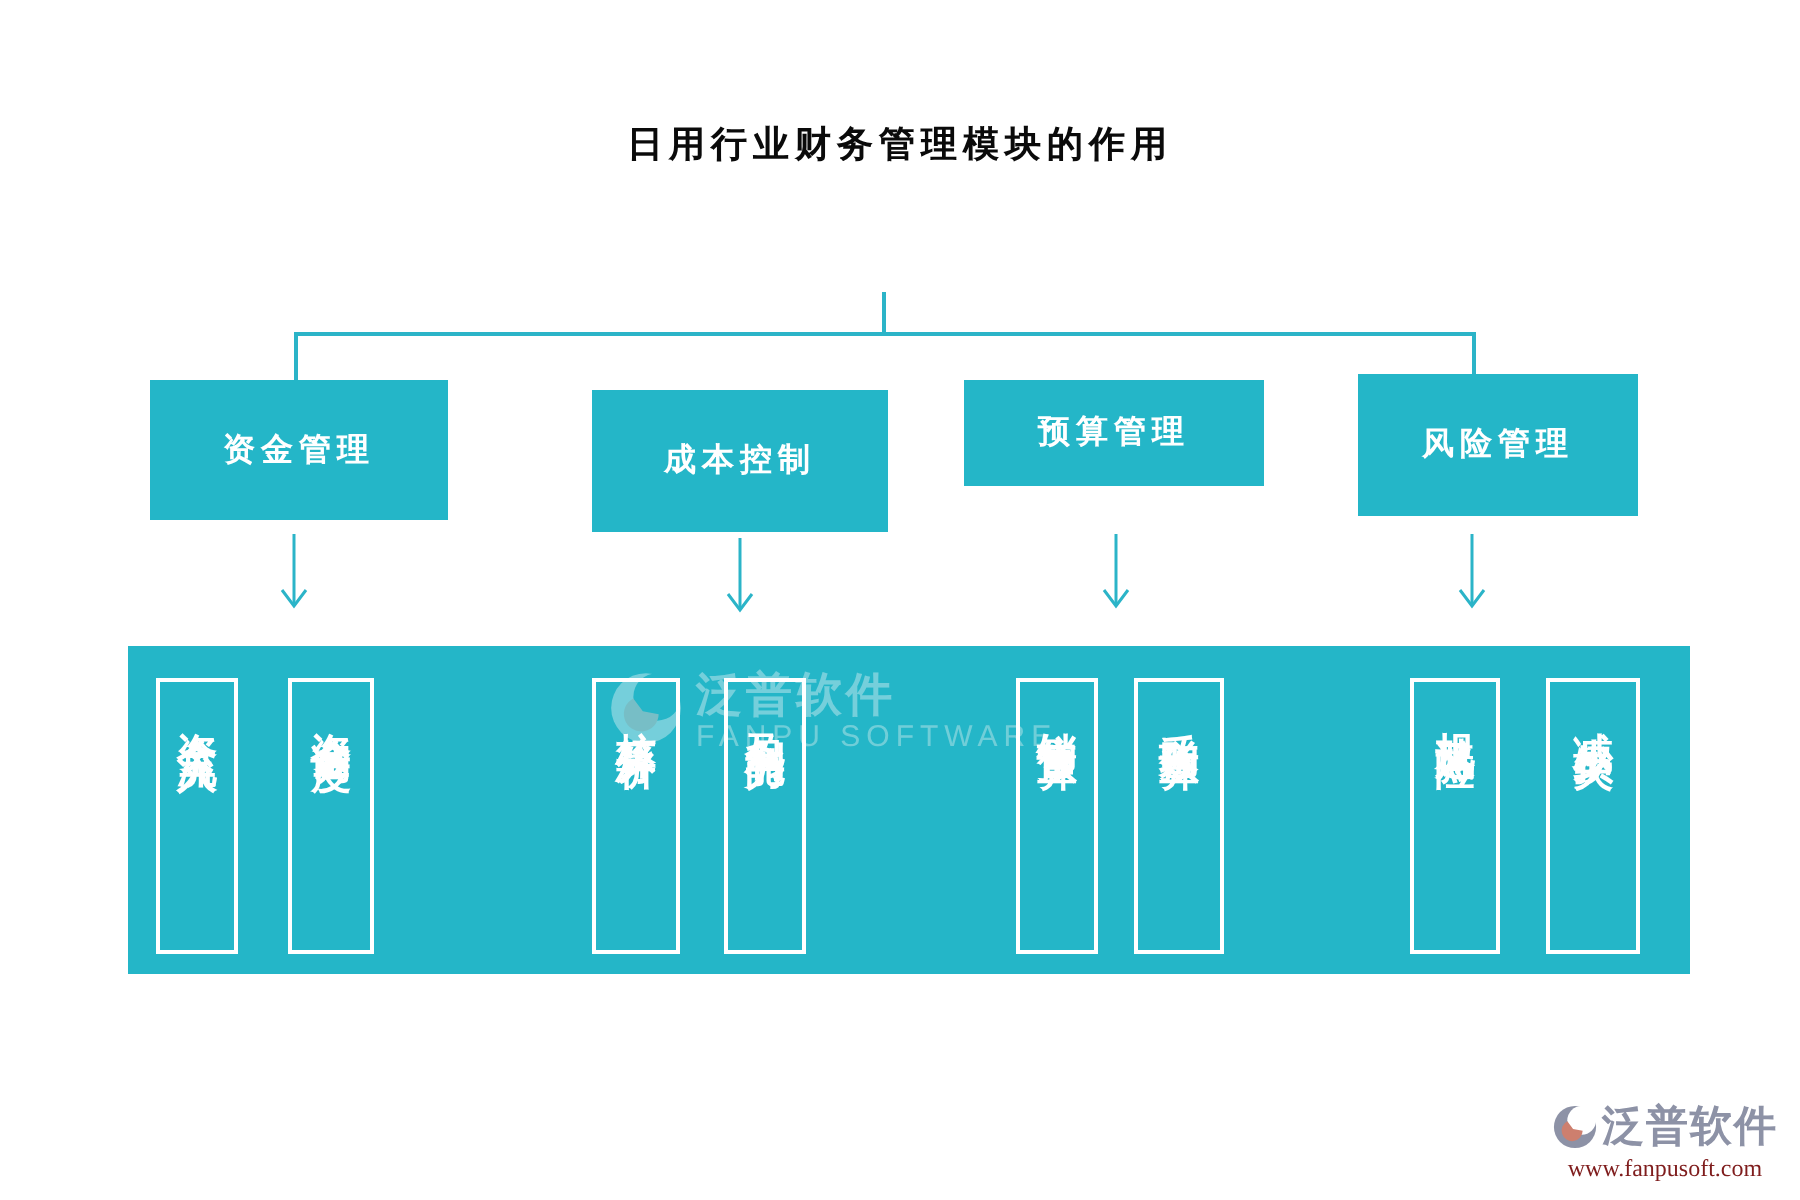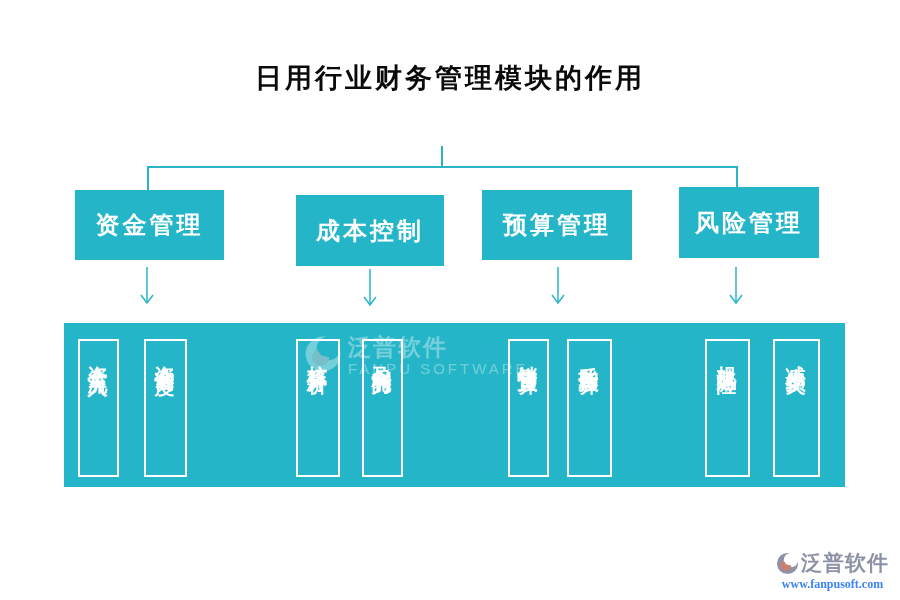--- a/index.html
+++ b/index.html
@@ -14,21 +14,21 @@
     overflow: hidden;
   }
 
   
   .title {
     position: absolute;
     top: 60px;
     left: 0;
     width: 100%;
     text-align: center;
-    font-size: 27px;
+    font-size: 18px;
     font-weight: bold;
     letter-spacing: 3px;
     color: #0a0a0a;
     font-family: "Liberation Serif", serif;
   }
 
   
   .line { position: absolute; background: #2bb4c8; }
   .stem       { left: 441px; top: 146px; width: 2px;  height: 21px; }
   .hline      { left: 147px; top: 166px; width: 591px; height: 2px; }
@@ -36,28 +36,28 @@
   .drop-right { left: 736px; top: 166px; width: 2px;  height: 22px; }
 
   
   .pbox {
     position: absolute;
     background: #24b6c8;
     color: #ffffff;
     display: flex;
     align-items: center;
     justify-content: center;
-    font-size: 24px;
+    font-size: 16px;
     font-weight: bold;
     letter-spacing: 3px;
     font-family: "Liberation Serif", serif;
   }
   .pbox1 { left: 75px;  top: 190px; width: 149px; height: 70px; }
   .pbox2 { left: 296px; top: 195px; width: 148px; height: 71px; }
-  .pbox3 { left: 482px; top: 190px; width: 150px; height: 70px; }
+  .pbox3 { left: 482px; top: 190px; width: 150px; height: 53px; }
   .pbox4 { left: 679px; top: 187px; width: 140px; height: 71px; }
 
   
   .arrow { position: absolute; width: 16px; height: 40px; }
   .arrow1 { left: 139px; top: 266px; }
   .arrow2 { left: 362px; top: 268px; }
   .arrow3 { left: 550px; top: 266px; }
   .arrow4 { left: 728px; top: 266px; }
 
   
@@ -138,22 +138,22 @@
   .footer-icon { width: 23px; height: 23px; margin-right: 2px; }
   .footer-brand {
     font-size: 21px;
     font-weight: bold;
     color: #8d92a6;
     letter-spacing: 1px;
     font-family: "Liberation Serif", serif;
   }
   .footer-url {
     font-size: 12px;
-    font-weight: bold;
-    color: #3b82f6;
+    font-weight: normal;
+    color: #7f1d1d;
     margin-top: 0;
     font-family: "Liberation Serif", serif;
   }
 </style>
 </head>
 <body>
 
 <div class="canvas">
 
   <div class="title">日用行业财务管理模块的作用</div>

